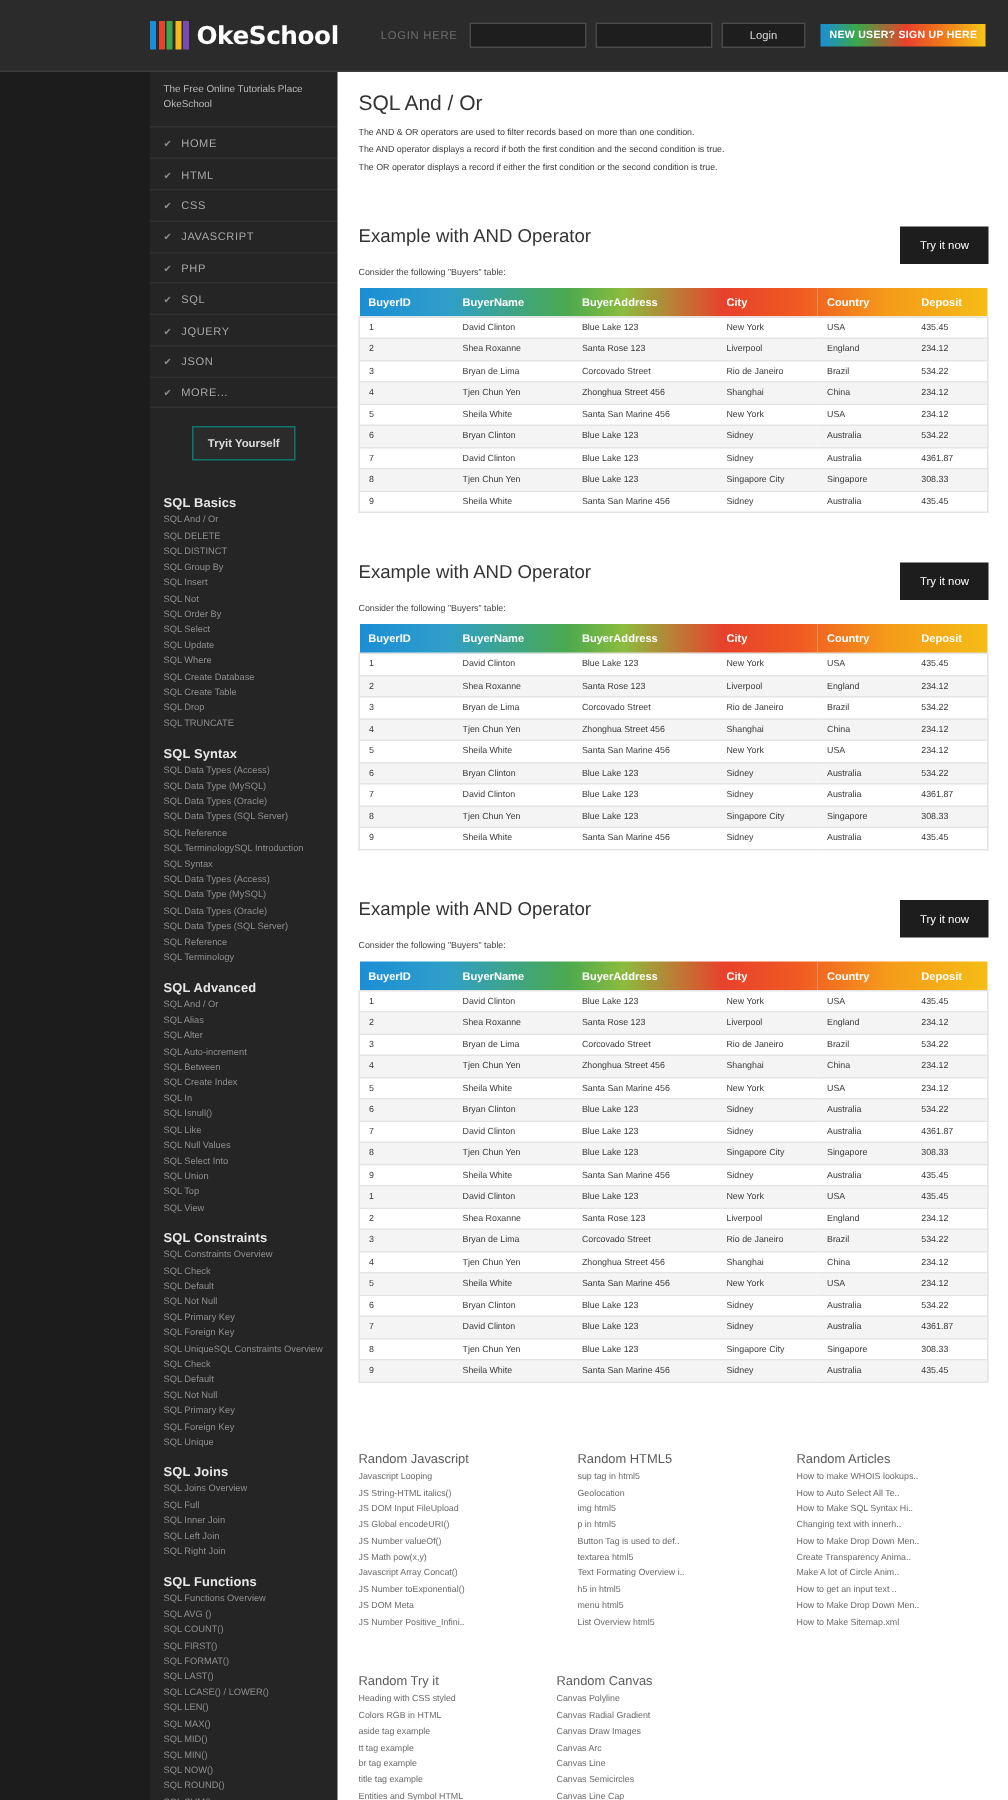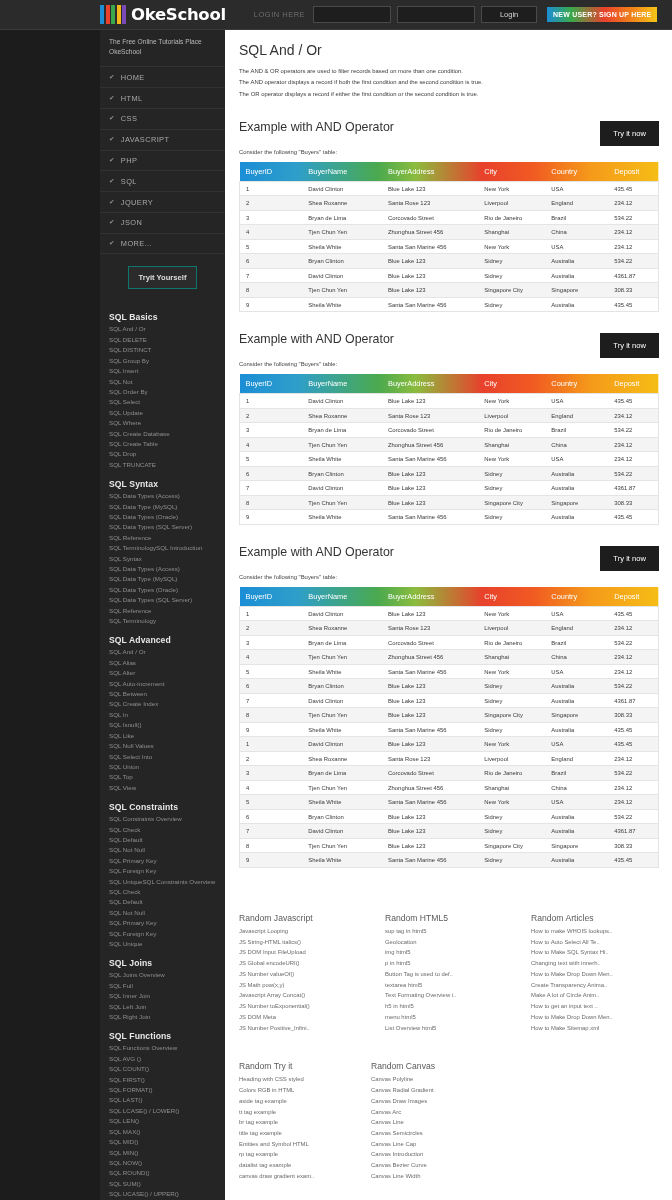--- a/index.html
+++ b/index.html
@@ -14,21 +14,21 @@
   }
   
   #page {
     width:672px;
     min-height:1200px;
     background:#1c1c1c;
     position:relative;
   }
   
   #topbar {
-    height:30px;
+    height:48px;
     background:#2b2b2b;
     display:flex;
     align-items:center;
     padding-left:100px;
     border-bottom:1px solid #3a3a3a;
   }
   .logo-wrap { display:flex; align-items:center; gap:5px; margin-right:28px; }
   .logo-bars { display:flex; gap:1.5px; }
   .logo-bars i { display:block; width:4px; height:19px; }
   .logo-text {
@@ -60,21 +60,21 @@
   }
   #content {
     flex:1; background:#fff; padding:12px 14px 20px 14px; min-height:1164px;
   }
   
   .tagline {
     color:#b9b9b9; font-size:6.6px; line-height:1.55; padding:7px 9px 9px 9px;
     border-bottom:1px solid #333;
   }
   .nav-item {
-    display:flex; align-items:flex-start; gap:6px;
+    display:flex; align-items:flex-end; gap:6px;
     padding:5.4px 9px; border-bottom:1px solid #313131;
     color:#a9a9a9; font-size:7.4px; letter-spacing:.4px; cursor:pointer;
   }
   .nav-item .tick { color:#8d8d8d; font-size:6.5px; }
   .tryit-wrap { padding:12px 9px 14px 9px; display:flex; justify-content:center; }
   .tryit-btn {
     background:#2b2b2b; border:1px solid #0f766e; color:#ddd;
     font-size:7.6px; font-weight:bold; padding:6px 10px; cursor:pointer;
     font-family:"Liberation Sans", sans-serif;
   }
@@ -92,31 +92,31 @@
     font-size:14px; font-weight:normal; color:#333; margin-bottom:8px;
     font-family:"Liberation Sans", sans-serif;
   }
   p.lead { font-size:5.9px; color:#3b3b3b; line-height:1.92; }
   h2.ex-title {
     font-size:12.4px; font-weight:normal; color:#333; margin:0;
     font-family:"Liberation Sans", sans-serif;
   }
   .ex-head {
     display:flex; justify-content:space-between; align-items:flex-start;
-    margin-top:20px;
+    margin-top:32px;
   }
   .tryitnow {
     background:#1d1d1d; color:#fff; border:none; font-size:7.6px;
     padding:8px 13px; cursor:pointer; margin-top:1px;
     font-family:"Liberation Sans", sans-serif;
   }
   .consider { font-size:5.9px; color:#444; margin:3px 0 7px 0; }
   table.buyers { width:100%; border-collapse:collapse; table-layout:fixed; }
   table.buyers thead th {
-    background:transparent; color:#fff; font-size:7.4px; font-weight:normal;
+    background:transparent; color:#fff; font-size:7.4px; font-weight:bold;
     text-align:left; padding:5px 6px; height:18px; border:none;
   }
   table.buyers thead tr {
     background:linear-gradient(90deg,#1b8ed6 0%,#2f9fc9 14%,#4aa94f 33%,#8bbc3e 42%,#e8412c 58%,#f05a22 70%,#f59a1a 84%,#f5bd16 100%);
   }
   table.buyers tbody td {
     font-size:5.9px; color:#3a3a3a; padding:3.3px 6px;
     border:1px solid #e4e4e4; border-left:none; border-right:none;
     height:14.5px;
   }

